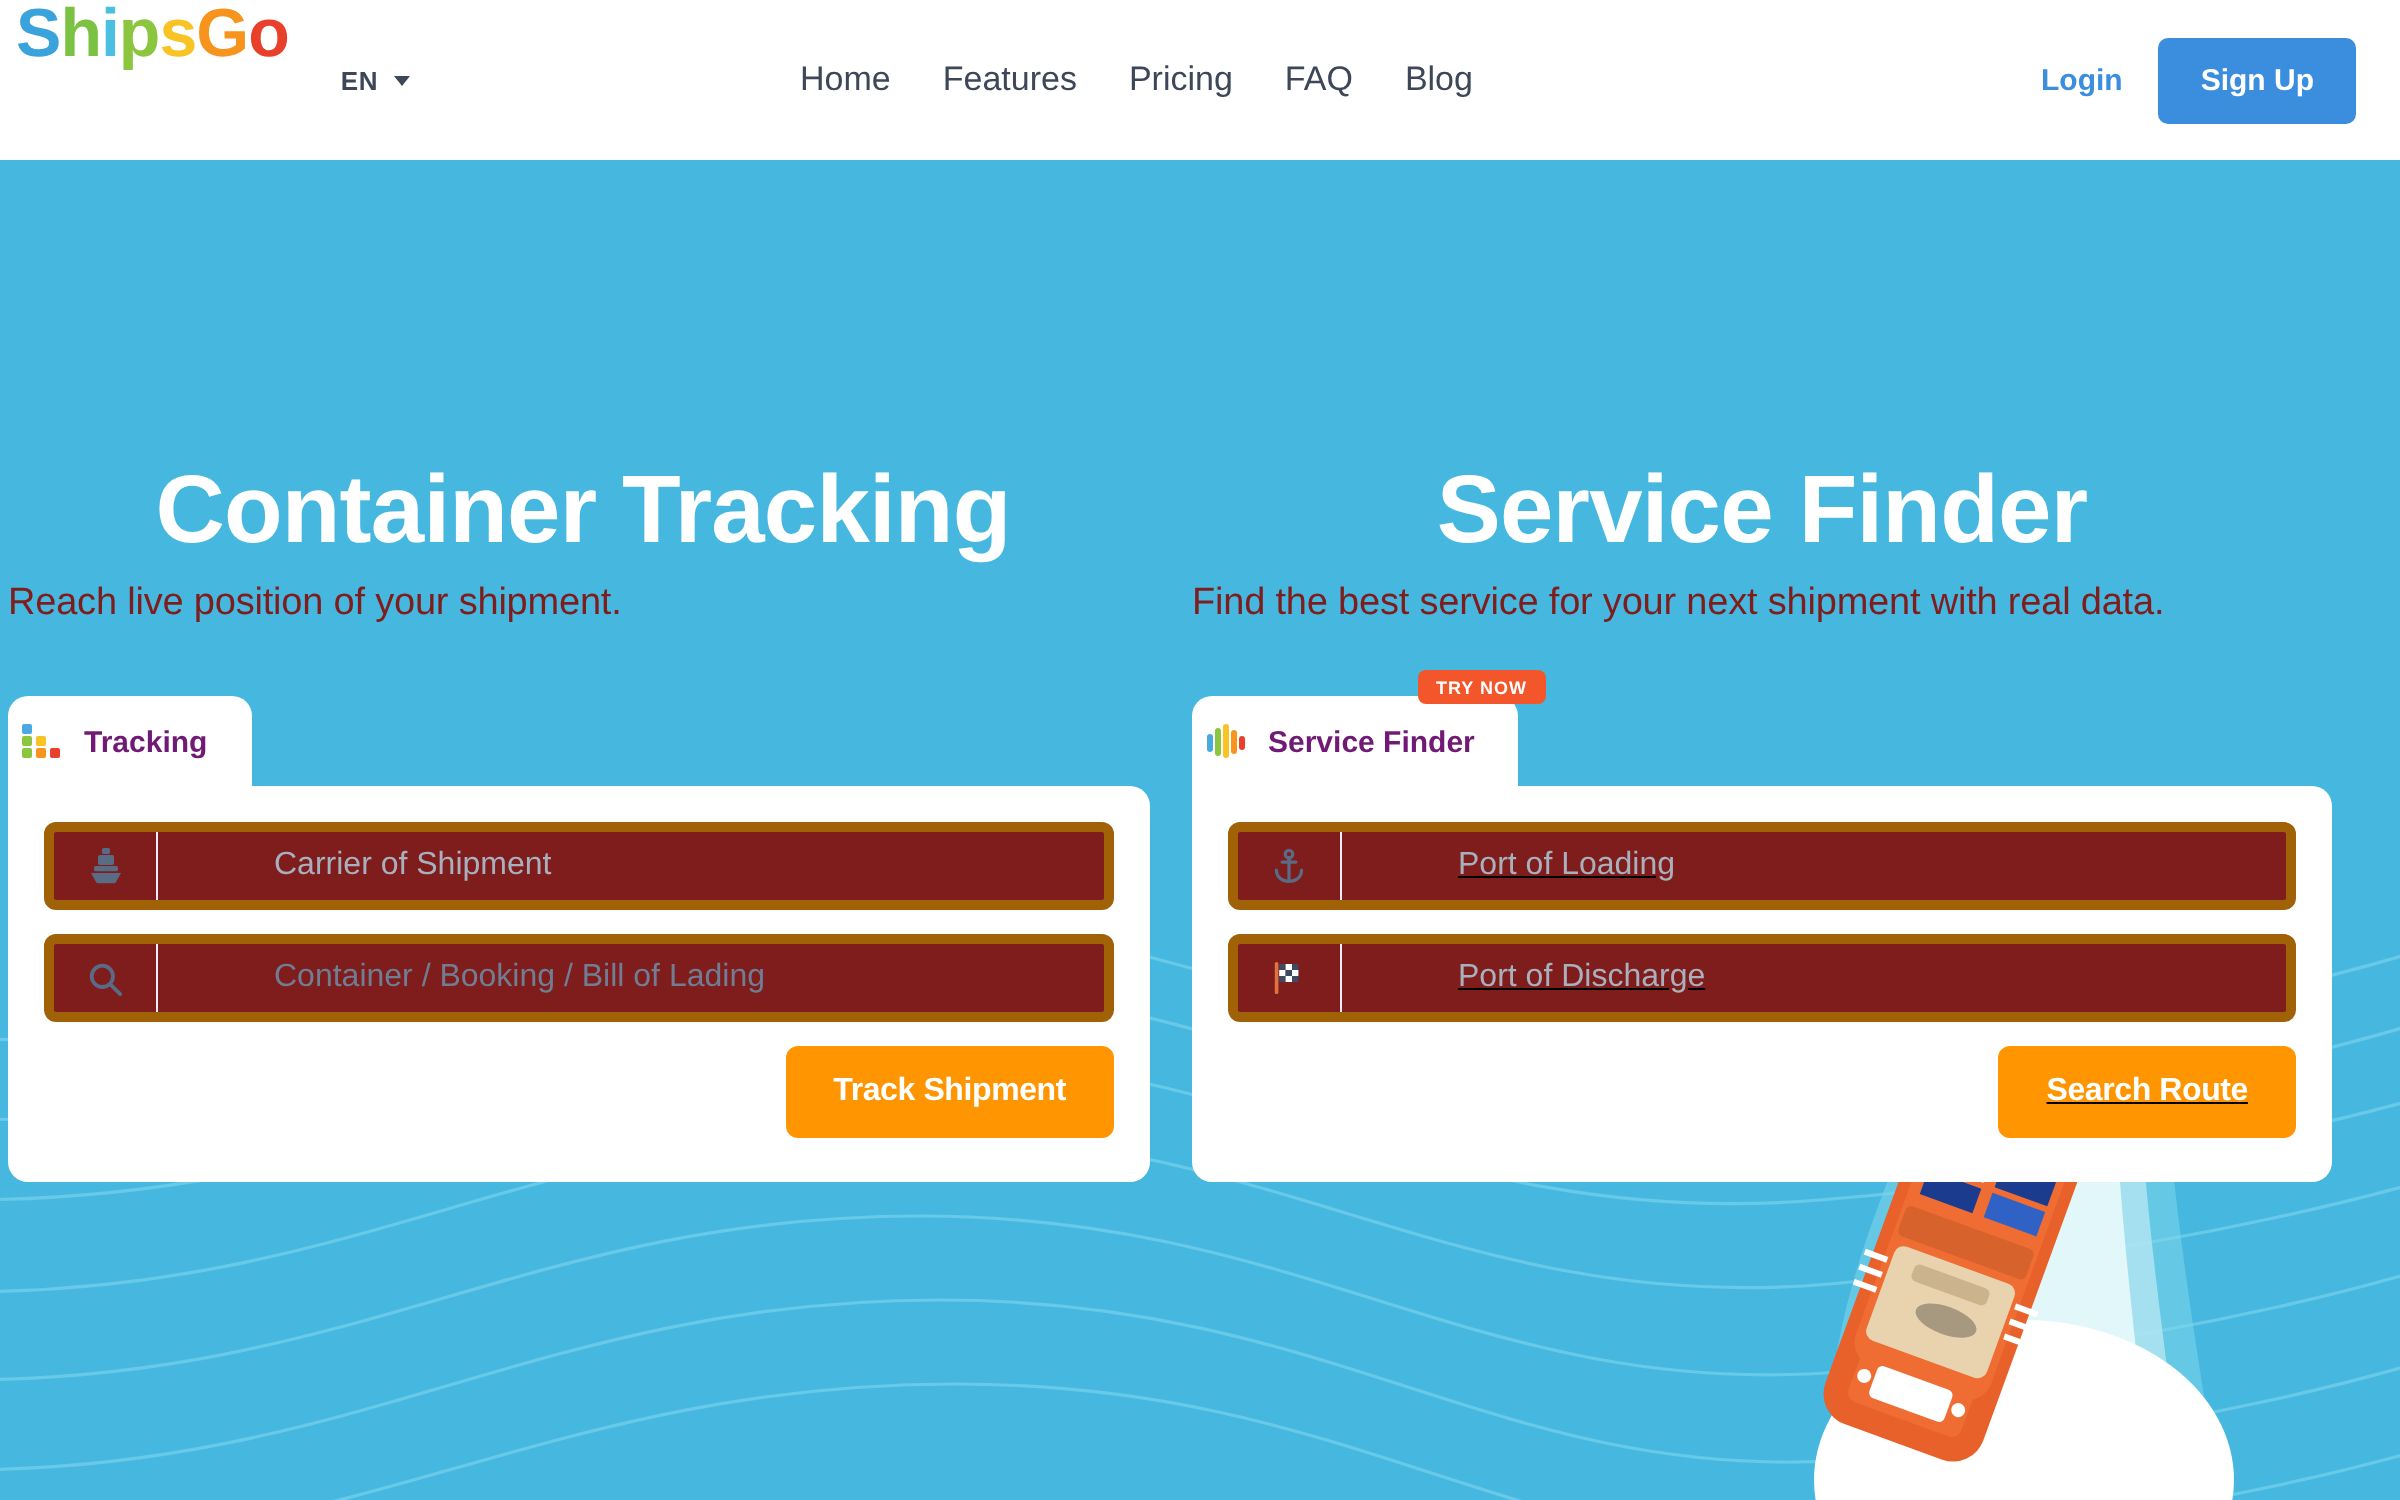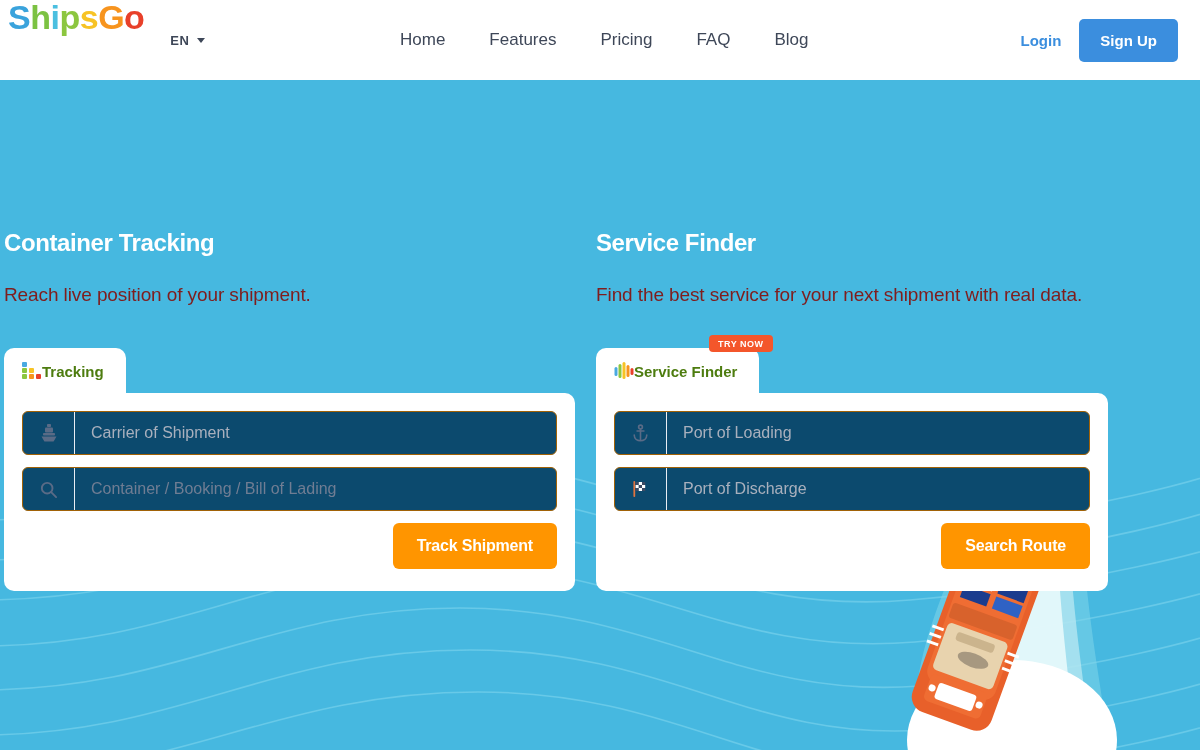--- a/index.html
+++ b/index.html
@@ -35,21 +35,21 @@
   }
   .caret {
     width: 0; height: 0;
     border-left: 4px solid transparent;
     border-right: 4px solid transparent;
     border-top: 5px solid #3e4758;
     display: inline-block;
   }
   .nav {
     position: absolute; left: 400px; top: 0; height: 80px;
-    display: flex; align-items: center; gap: 44px;
+    display: flex; align-items: center; gap: 26px;
   }
   .nav a {
     color: #3e4758; text-decoration: none;
     font-size: 17px; font-weight: 500;
   }
   .auth {
     position: absolute; right: 22px; top: 0; height: 80px;
     display: flex; align-items: center; gap: 18px;
   }
   .login {
@@ -75,56 +75,58 @@
   }
   .waves { position: absolute; left: 0; bottom: 0; width: 1200px; height: 300px; }
   .ship-wrap { position: absolute; right: 0; bottom: 0; width: 420px; height: 320px; }
 
   
   .col { position: absolute; top: 150px; }
   .col-left { left: 4px; width: 575px; }
   .col-right { left: 596px; width: 570px; }
 
   h1.title {
-    color: #fff; font-size: 24px; font-weight: 700;
+    color: #fff; font-size: 48px; font-weight: 700;
     letter-spacing: -0.4px; line-height: 1.1;
-    margin-bottom: 28px;
+    margin-bottom: 8px;
+    text-align: center;
   }
   p.subtitle {
     color: #7f1d1d; font-size: 19px; font-weight: 400;
     letter-spacing: -0.1px;
   }
 
   
   .card-block { position: absolute; top: 118px; left: 0; }
   .tabrow { display: flex; position: relative; }
   .tab {
     background: #fff;
     border-radius: 10px 10px 0 0;
-    padding: 14px 22px 13px 18px;
-    display: flex; align-items: center; 
-    color: #4d7c0f; font-size: 15px; font-weight: 700;
+    padding: 14px 22px 13px 7px;
+    display: flex; align-items: center; gap: 11px;
+    color: #701a75; font-size: 15px; font-weight: 700;
     cursor: pointer;
     position: relative;
   }
   .card {
     background: #fff;
     border-radius: 0 10px 10px 10px;
     padding: 18px 18px 22px 18px;
   }
   .card-left { width: 571px; }
-  .card-right { width: 512px; }
+  .card-right { width: 570px; text-decoration: underline; }
 
   .field {
     display: flex; align-items: stretch;
-    border: 1px solid #a16207;
+    border: 5px solid #a16207;
     border-radius: 6px;
     height: 44px;
     margin-bottom: 12px;
-    background: #0c4a6e;
+    background: #7f1d1d;
+    gap: 42px;
   }
   .field-icon {
     width: 52px;
     border-right: 1px solid #e9edf4;
     display: flex; align-items: center; justify-content: center;
     flex: 0 0 52px;
   }
   .field input {
     flex: 1 1 auto;
     border: none; outline: none;

